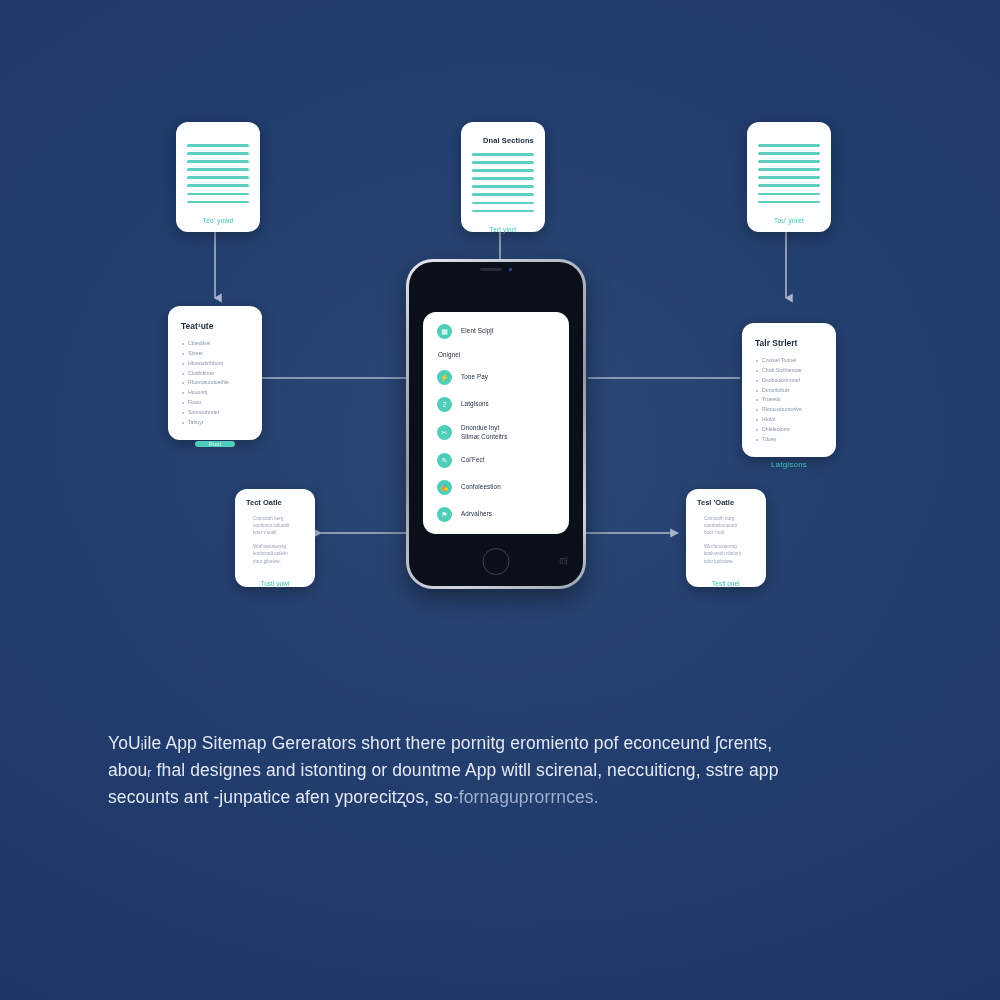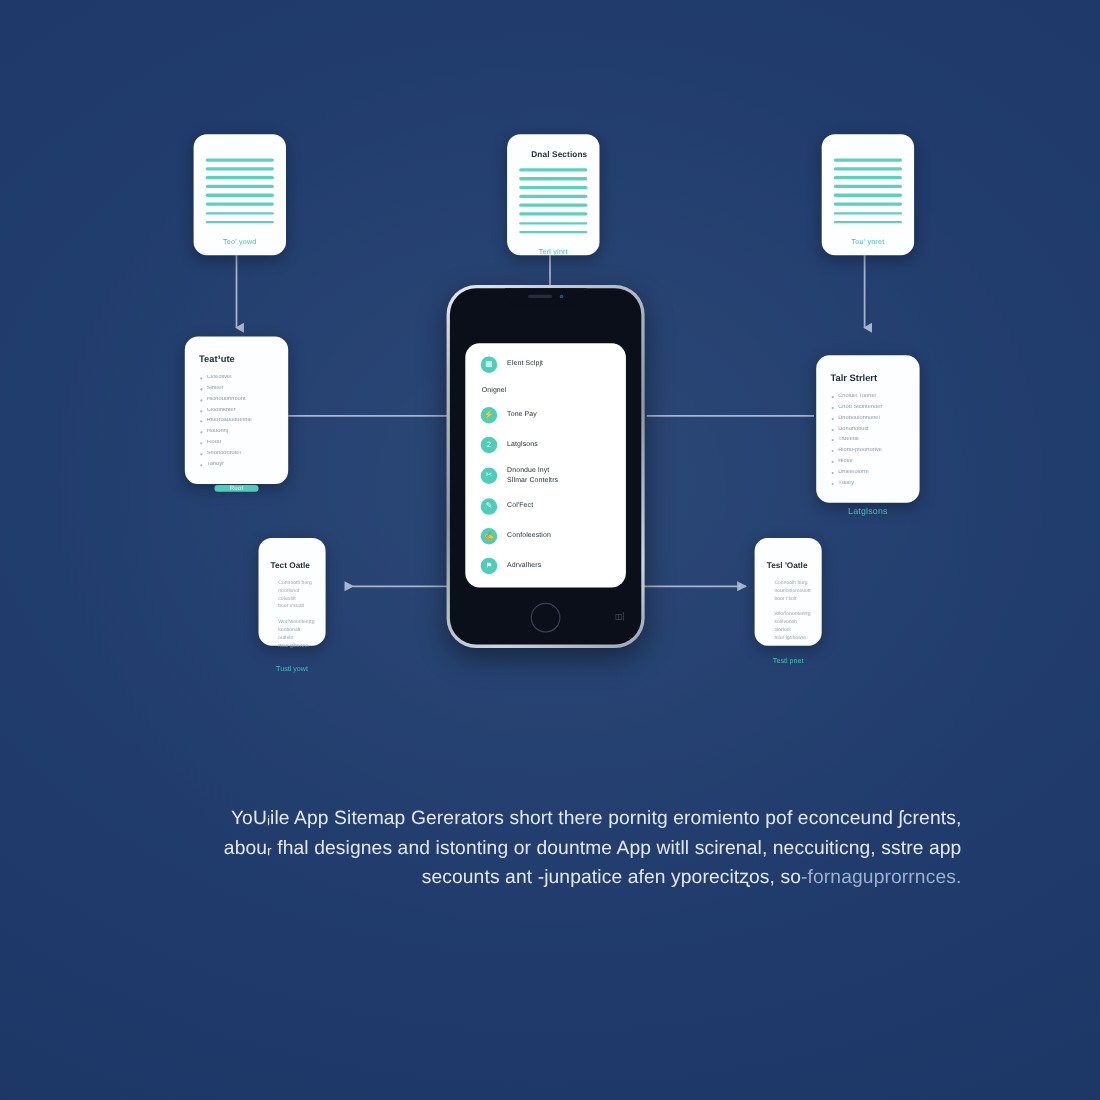--- a/index.html
+++ b/index.html
@@ -123,22 +123,22 @@
   }
   .link-btn {
     margin: 18px auto 0 auto;
     font-size: 8px;
     color: #3fc0b4;
     letter-spacing: 0.2px;
   }
 
   
   .note-card {
-    width: 61px;
-    padding: 20px 11px 10px 11px;
+    width: 80px;
+    padding: 9px 11px 10px 11px;
     display: flex;
     flex-direction: column;
   }
   .note-title {
     font-size: 7.5px;
     font-weight: 700;
     color: #1d2b3a;
     margin-bottom: 8px;
   }
   .note-para {
@@ -259,29 +259,28 @@
     bottom: 24px;
     font-size: 7px;
     color: #5a6274;
     z-index: 6;
     letter-spacing: -1px;
   }
 
   
   #caption {
     position: absolute;
-    left: 134px;
+    left: 108px;
     top: 730px;
     width: 740px;
     z-index: 3;
     font-size: 17.5px;
     line-height: 1.55;
     color: #e3e9f4;
     letter-spacing: 0.1px;
-    text-align: right;
   }
   #caption .muted { color: #9fb0cc; }
 </style>
 </head>
 <body>
 
 <div id="stage">
 
   <svg id="connectors" viewBox="0 0 1000 1000" preserveAspectRatio="none">
     <defs>

